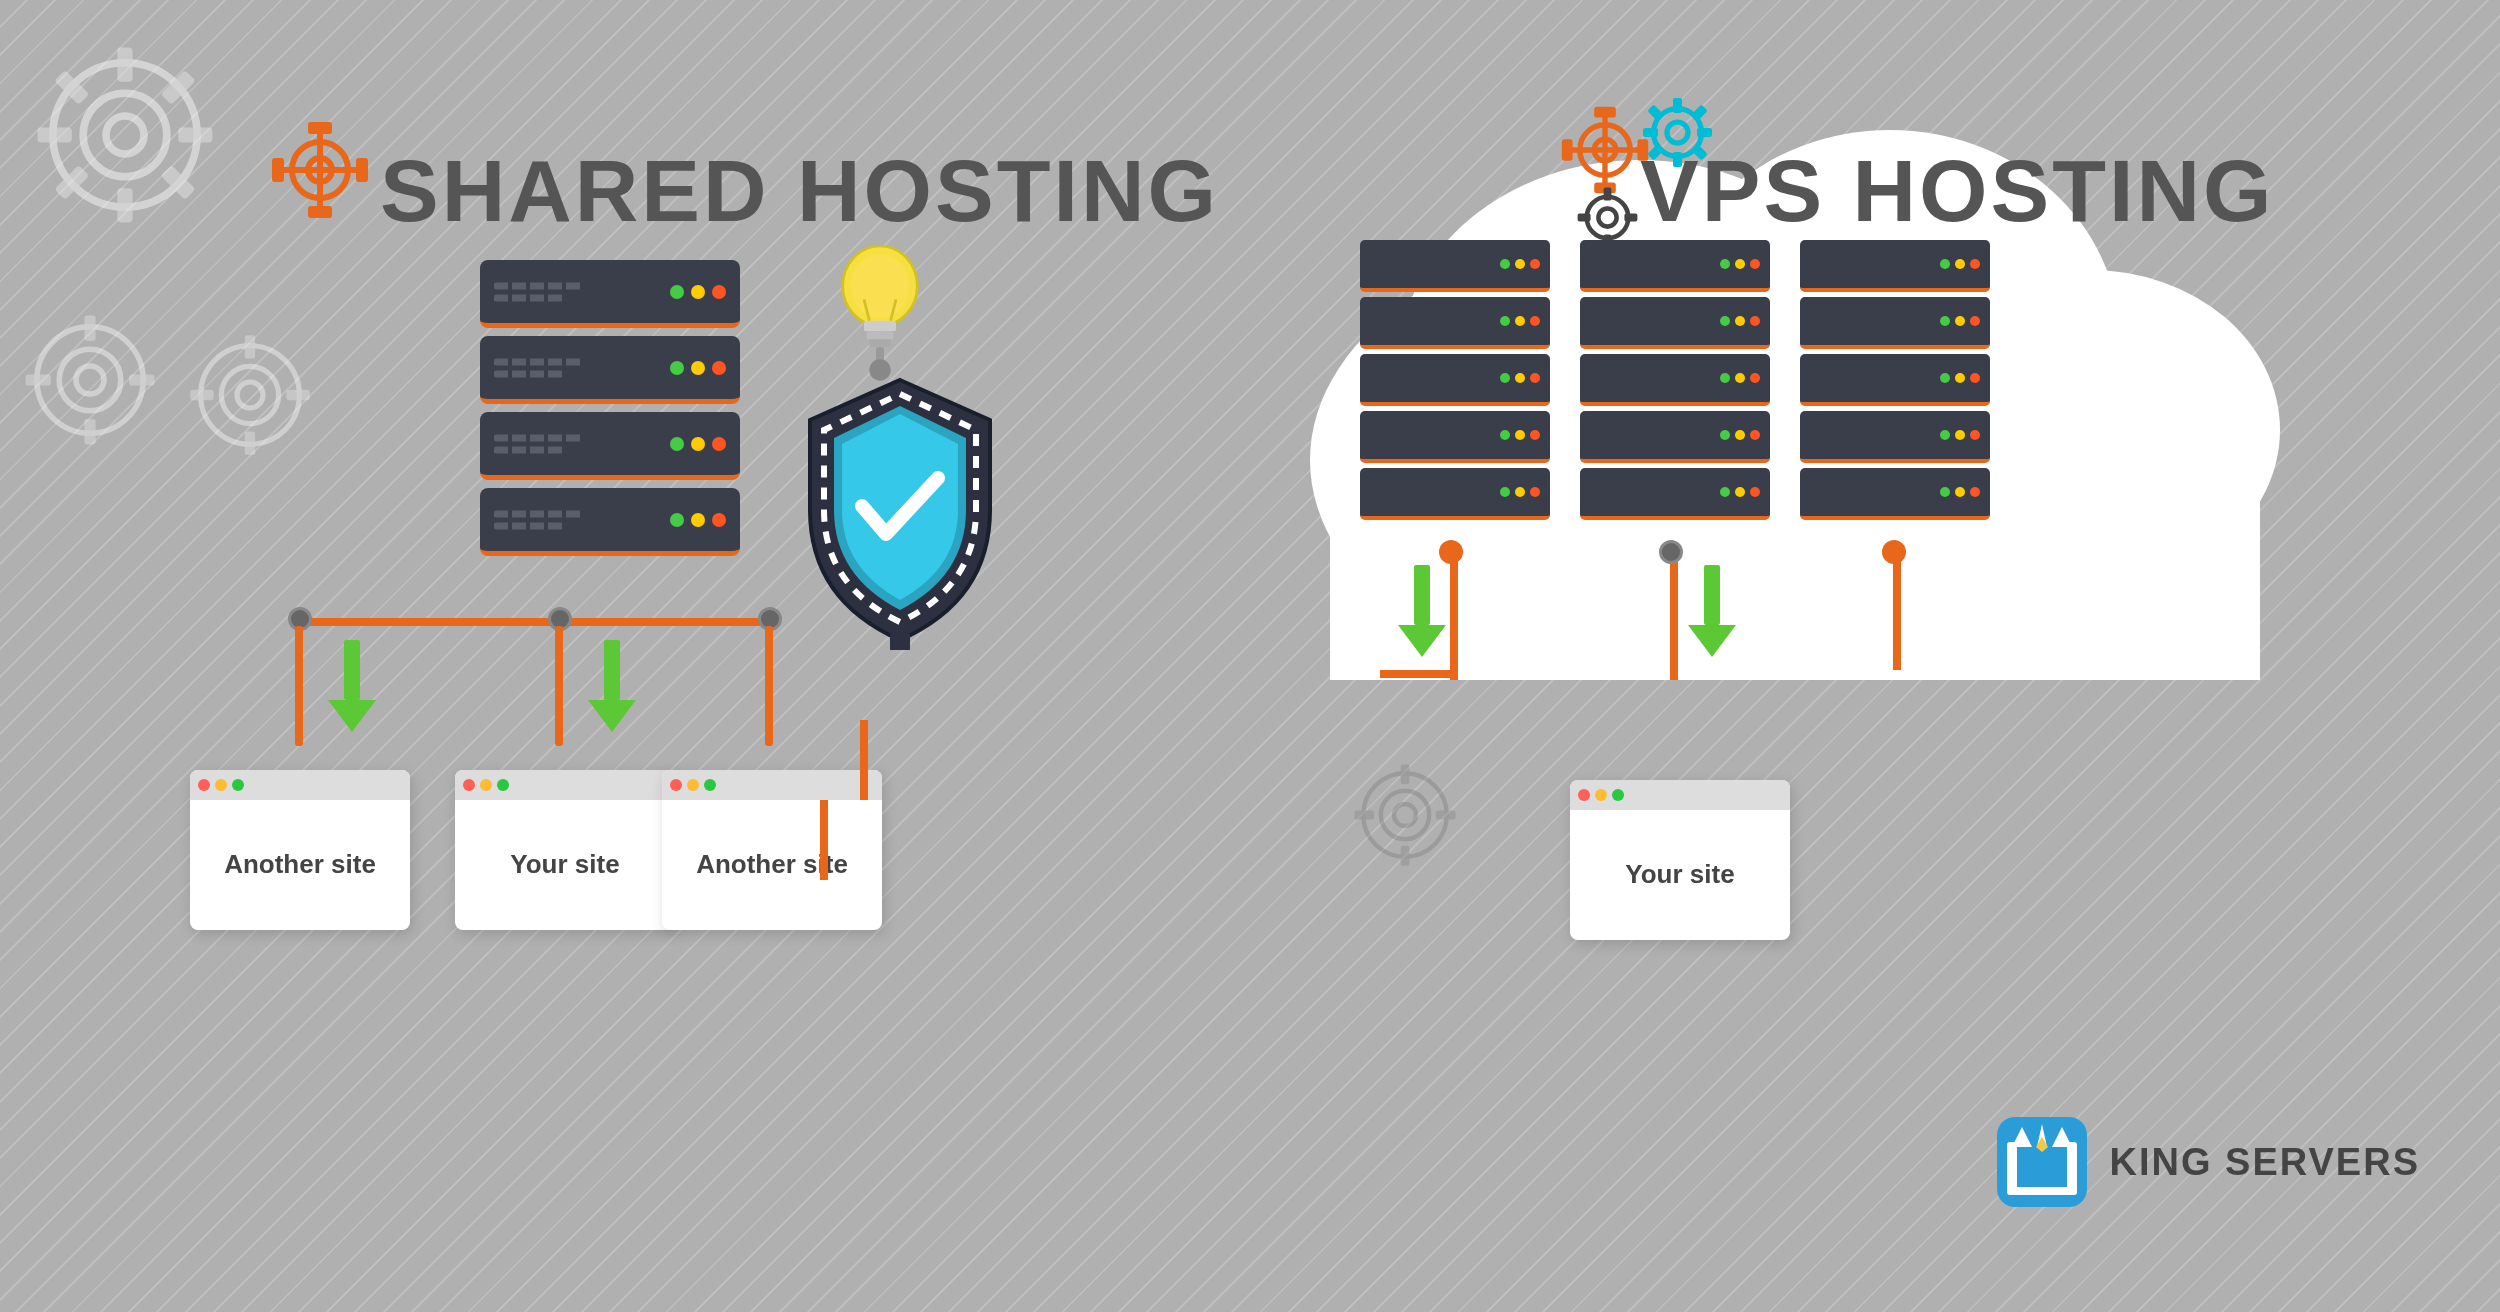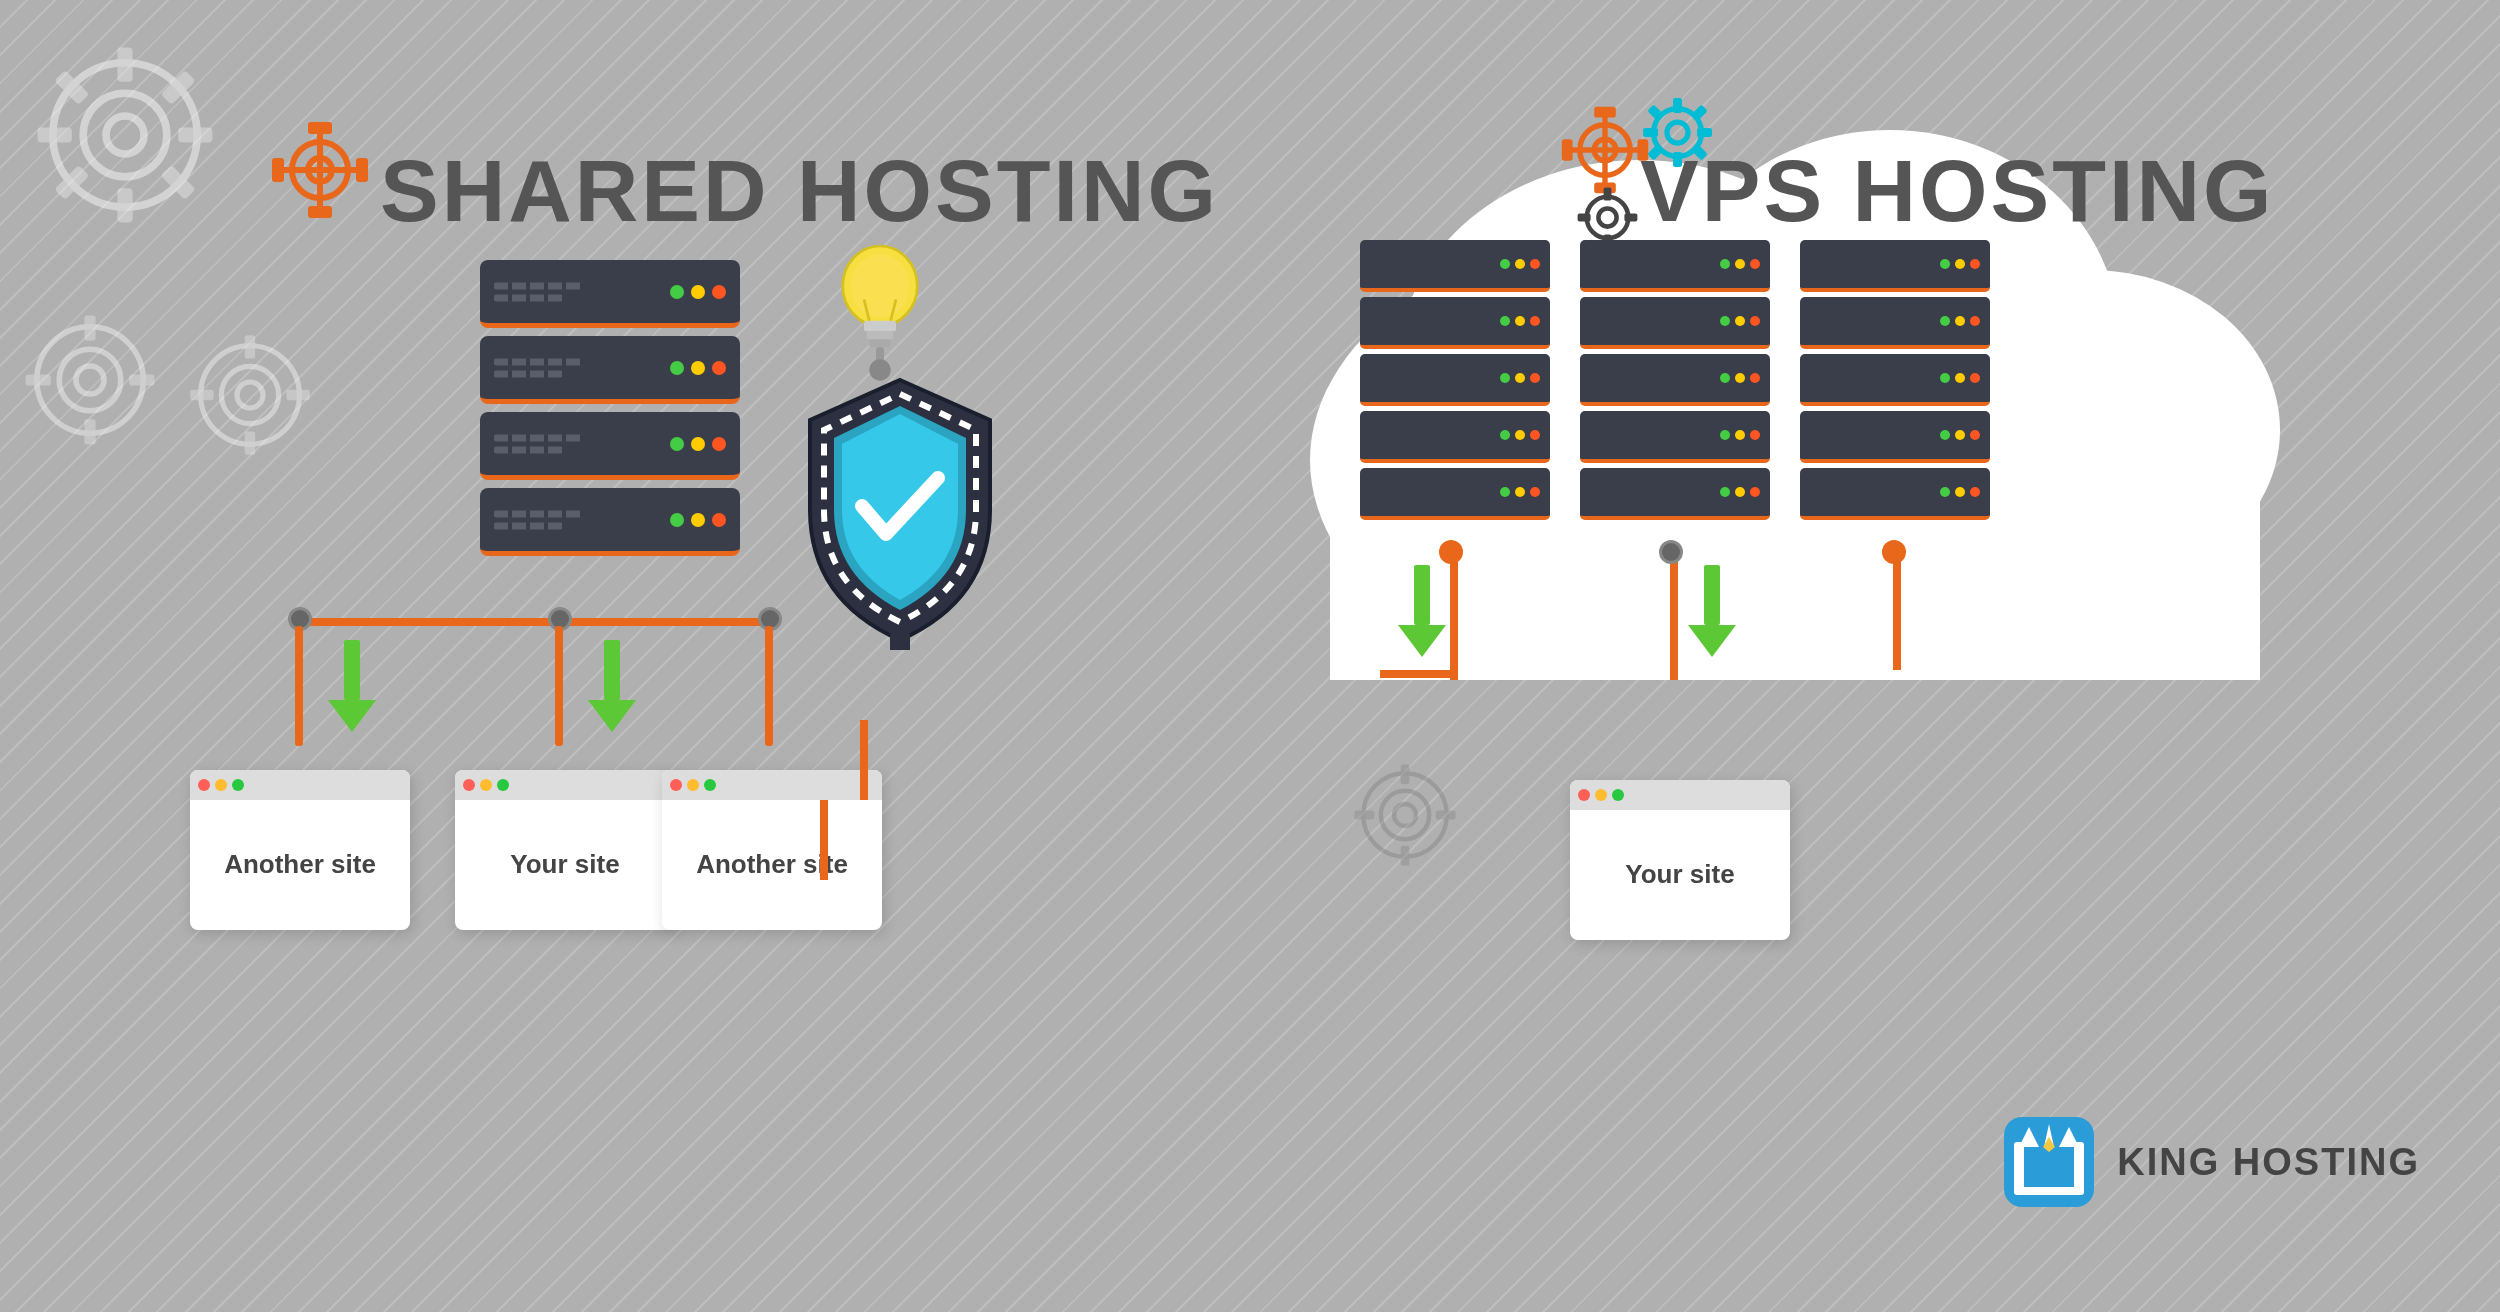--- a/index.html
+++ b/index.html
@@ -425,14 +425,14 @@
     <rect x="15" y="30" width="10" height="50" rx="3" fill="white"></rect>
     <rect x="75" y="30" width="10" height="50" rx="3" fill="white"></rect>
     <rect x="15" y="75" width="70" height="8" rx="3" fill="white"></rect>
 
     <polygon points="20,35 30,15 40,35" fill="white"></polygon>
     <polygon points="45,35 50,12 55,35" fill="white"></polygon>
     <polygon points="60,35 70,15 80,35" fill="white"></polygon>
 
     <polygon points="50,25 56,35 50,40 44,35" fill="#f5c842"></polygon>
   </svg>
-  <span style="font-size:38px;font-weight:800;color:#444;letter-spacing:2px;">KING HOSTING</span>
+  <span style="font-size:38px;font-weight:800;color:#444;letter-spacing:2px;">KING SERVERS</span>
 </div>
 
 </body></html>

